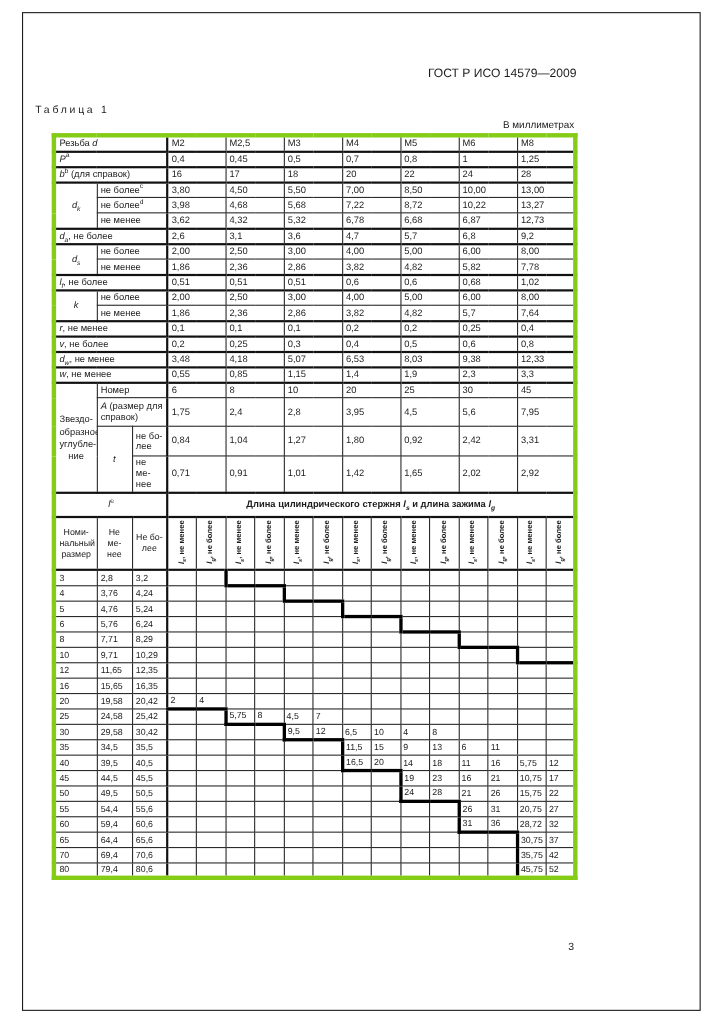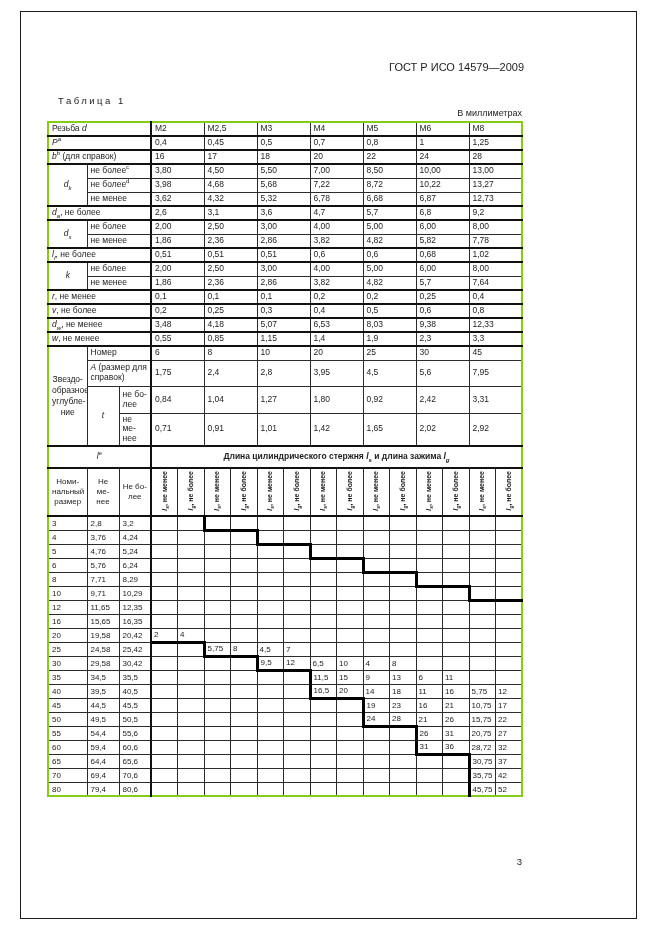--- a/index.html
+++ b/index.html
@@ -1,25 +1,25 @@
 <!DOCTYPE html>
 <html><head>
 <meta charset="utf-8">
 <style>
   html,body{margin:0;padding:0}
   body{width:661px;height:936px;position:relative;background:#fff;
        font-family:"Liberation Sans",sans-serif;color:#1c1c1c;overflow:hidden}
   .frame{position:absolute;left:20px;top:11px;width:617px;height:908px;
          border:1.5px solid #1c1c1c;box-sizing:border-box}
   .doc-code{position:absolute;top:61px;right:137px;font-weight:normal;font-size:11px}
-  .caption{position:absolute;top:95px;left:58px;font-size:9.5px;letter-spacing:2.5px}
+  .caption{position:absolute;top:95px;left:32px;font-size:9.5px;letter-spacing:2.5px}
   .units{position:absolute;top:108px;right:139px;font-size:9px}
   .pgnum{position:absolute;top:856px;right:139px;font-size:9.5px}
   table{position:absolute;top:121px;left:47px;width:475px;border-collapse:collapse;
-        table-layout:fixed;border:2px solid #84cc16}
+        table-layout:fixed;border:4px solid #84cc16}
   td{border:1px solid #2b2b2b;font-size:8.5px;line-height:1.15;padding:1px 3px;
      height:14px;vertical-align:middle;box-sizing:border-box;overflow:hidden}
   tr.grp>td{border-top:2px solid #111}
   .ds{border-left:2px solid #111}
   .lab,.slab,.val{text-align:left}
   .glab{text-align:center}
   .star{text-align:center;line-height:1.3}
   .pre{white-space:pre-line}
   tr.r28>td{height:26px}
   tr.r29>td{height:27px}

